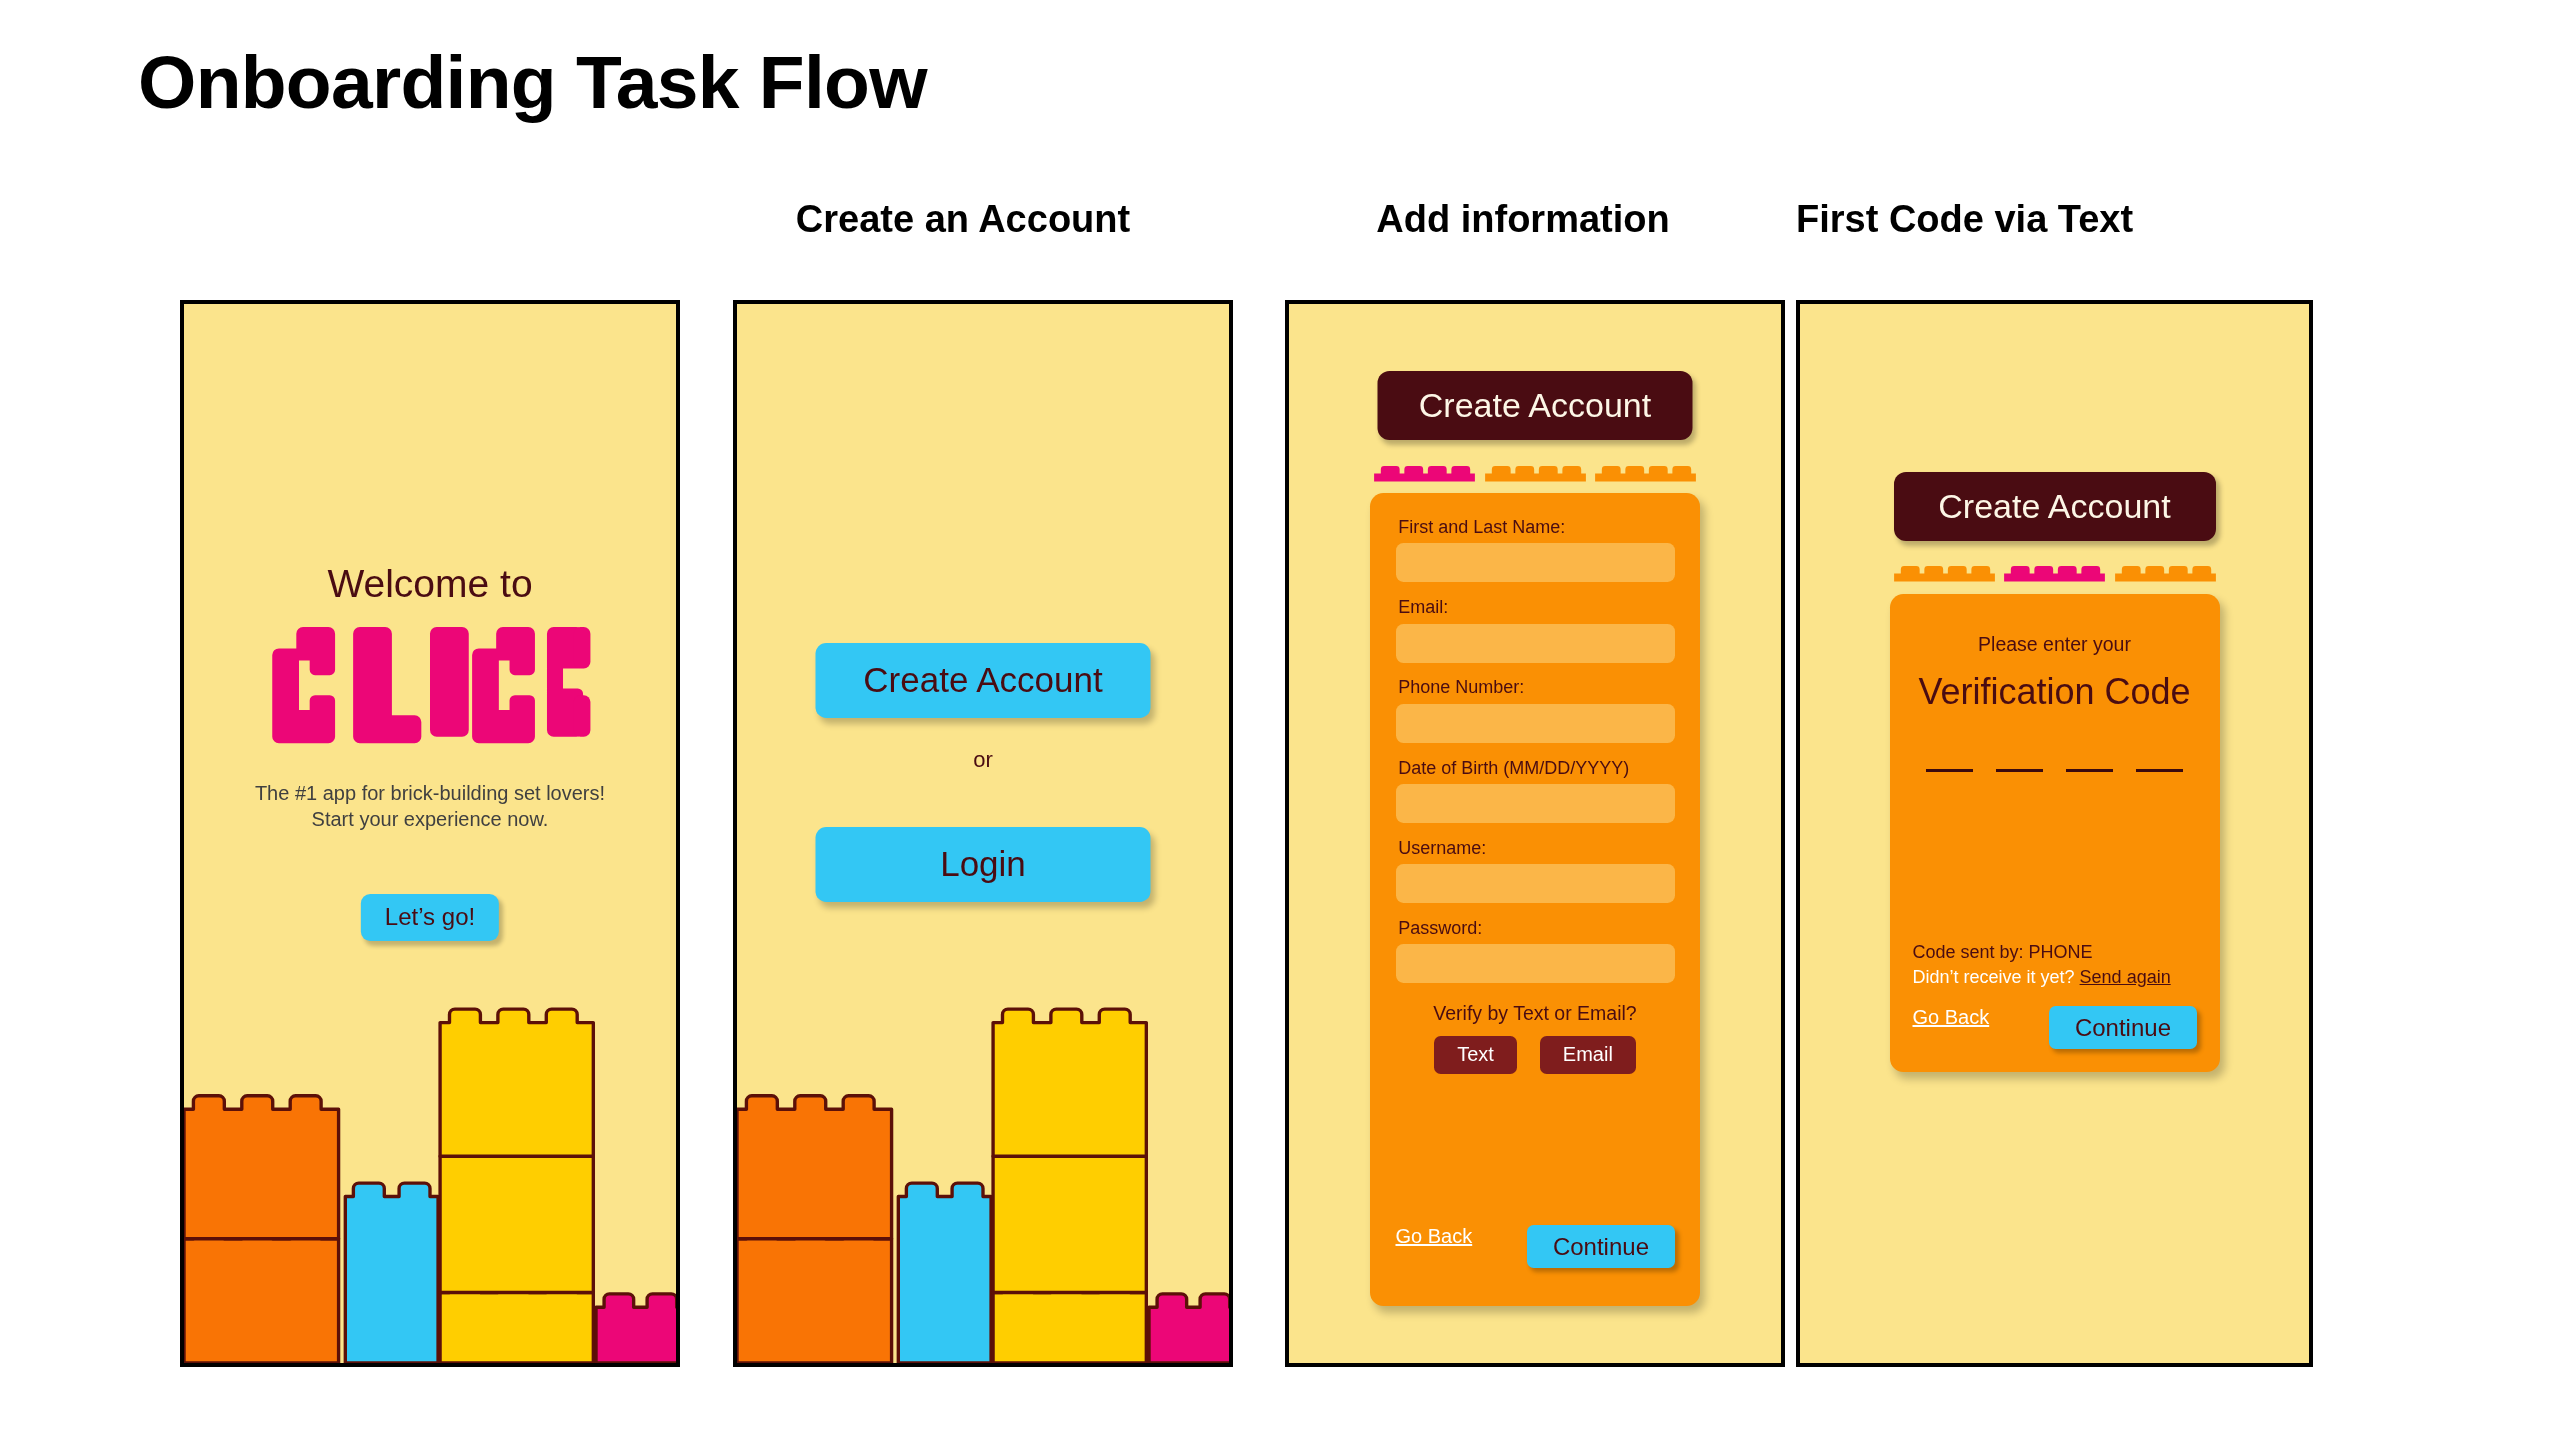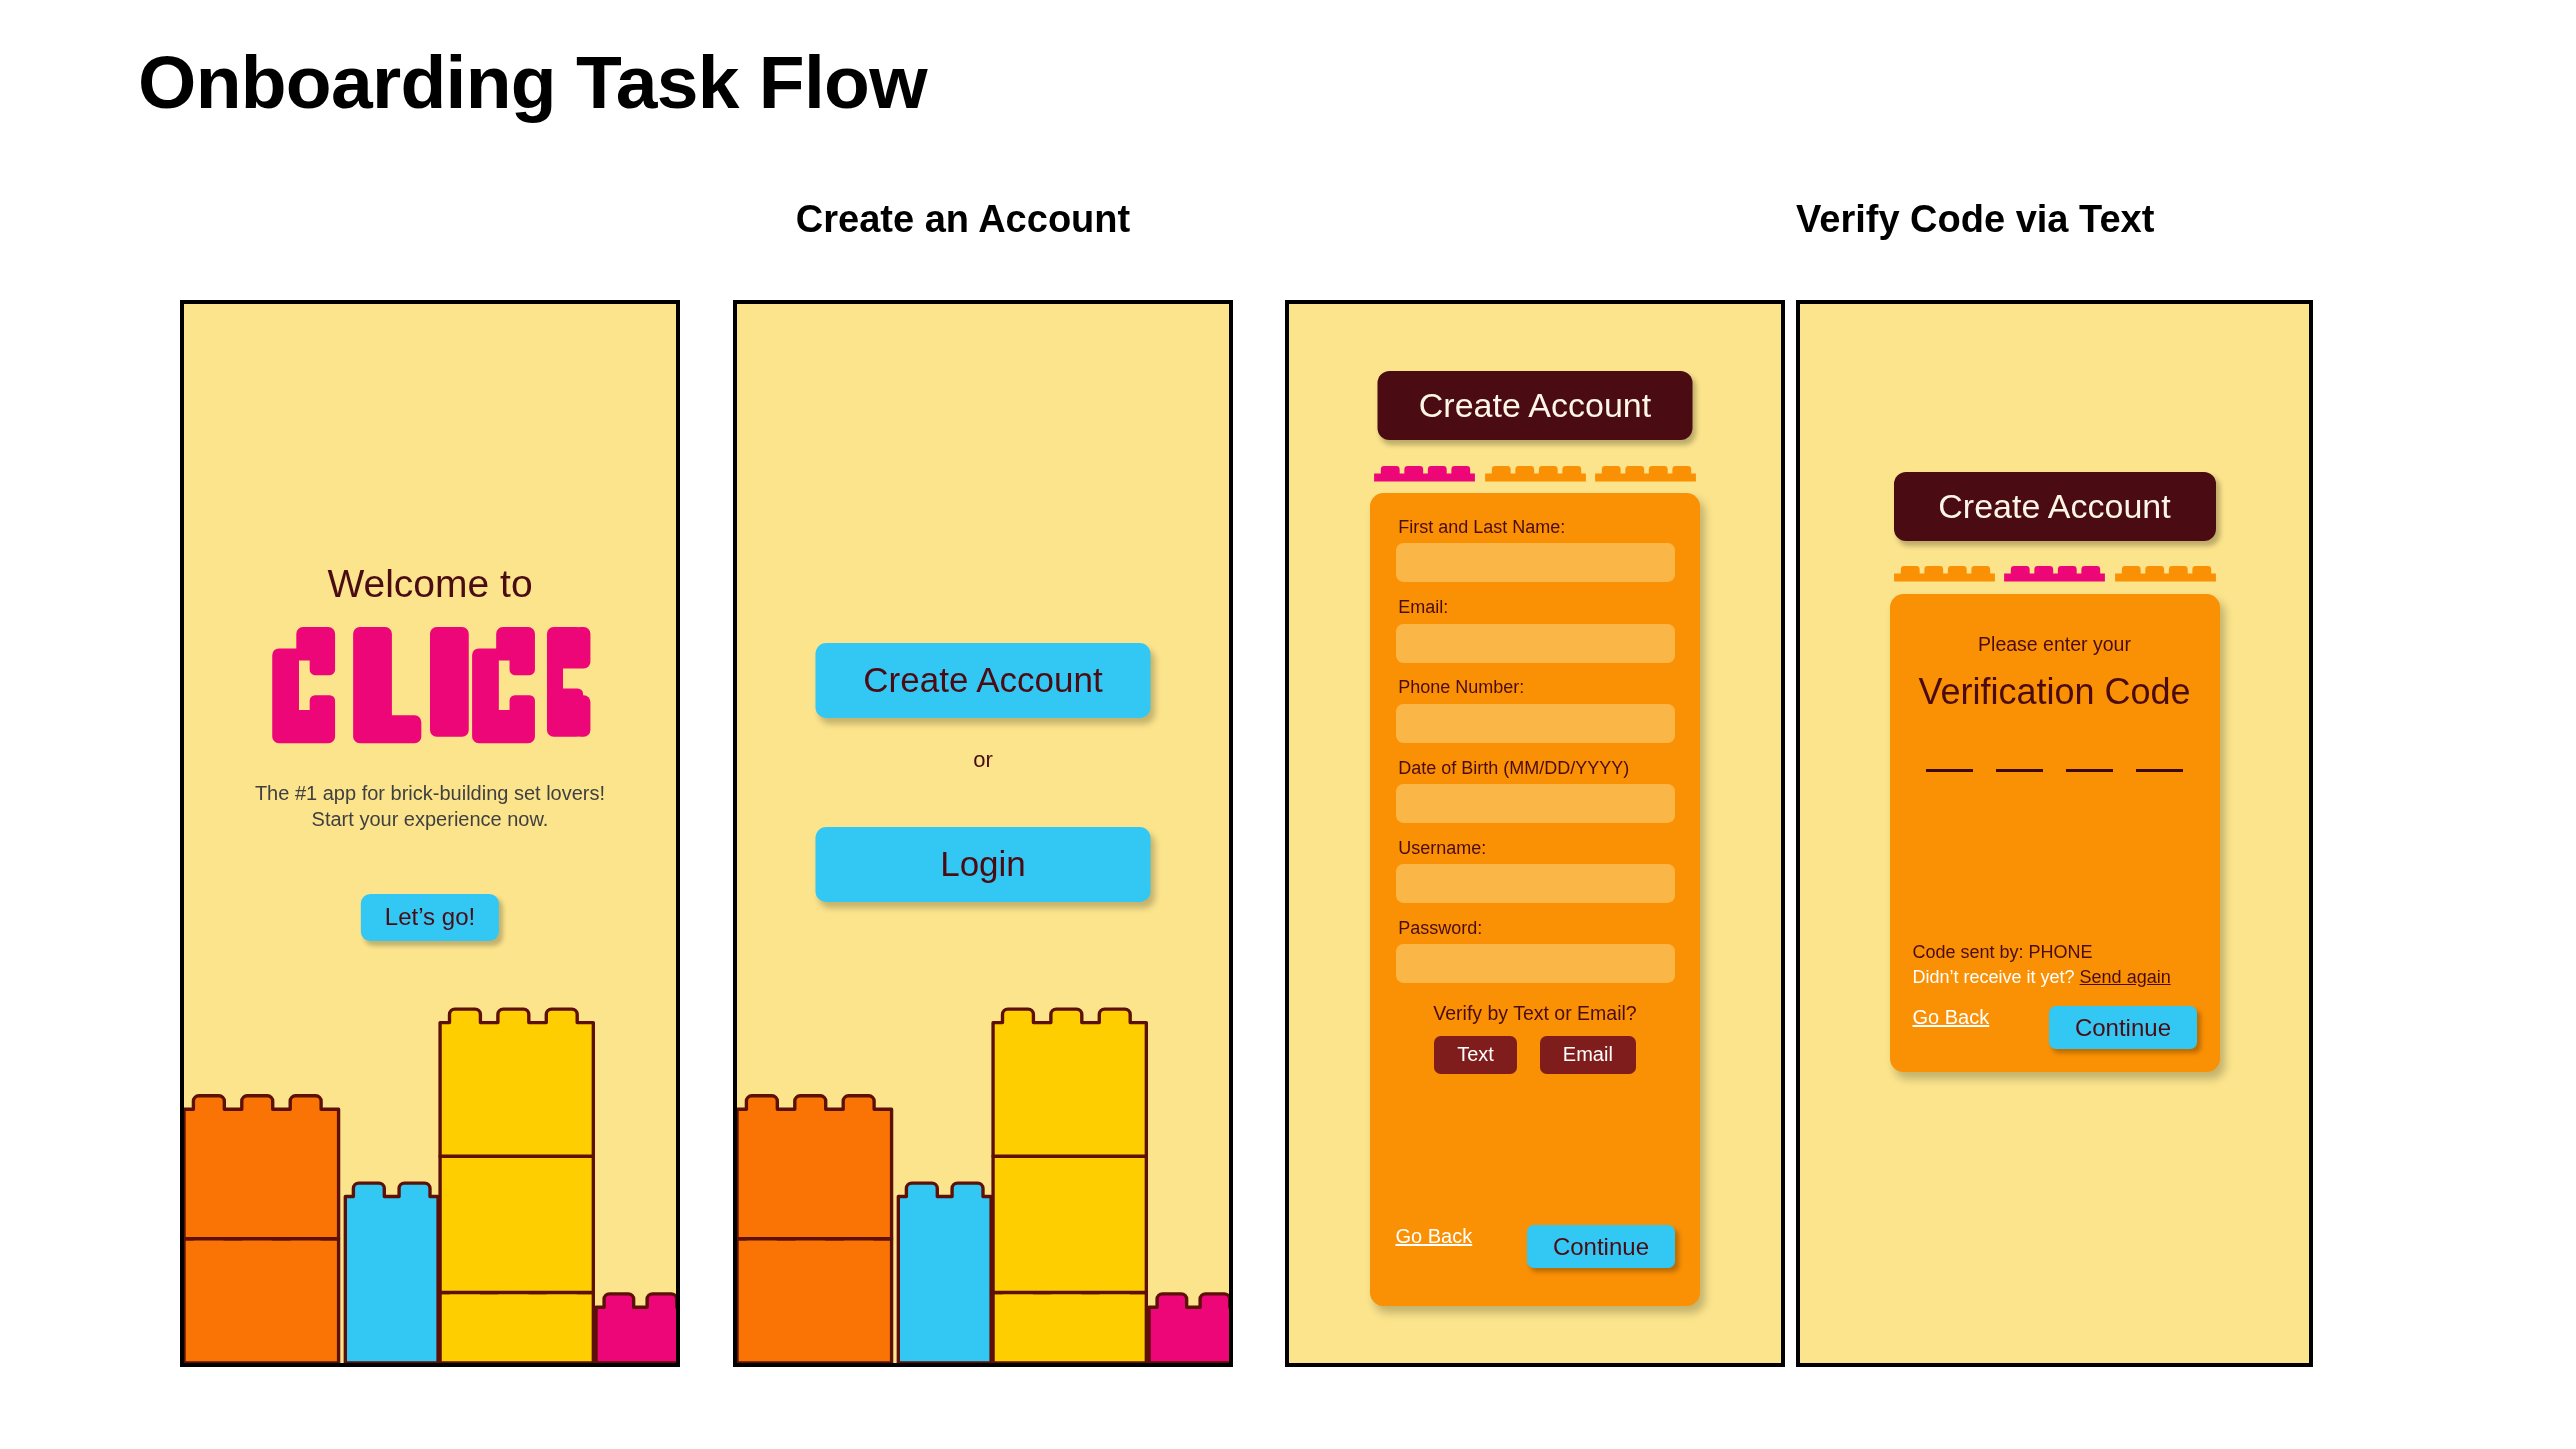--- a/index.html
+++ b/index.html
@@ -393,20 +393,21 @@
           <path fill="#FFCE00" d="M381 252 h14 v-12 a8 8 0 0 1 8-8 h30 a8 8 0 0 1 8 8 v12 h26 v-12 a8 8 0 0 1 8-8 h30 a8 8 0 0 1 8 8 v12 h26 v-12 a8 8 0 0 1 8-8 h30 a8 8 0 0 1 8 8 v12 h24 v203 h-228 z"></path>
           <path fill="#FFCE00" d="M381 53 h14 v-12 a8 8 0 0 1 8-8 h30 a8 8 0 0 1 8 8 v12 h26 v-12 a8 8 0 0 1 8-8 h30 a8 8 0 0 1 8 8 v12 h26 v-12 a8 8 0 0 1 8-8 h30 a8 8 0 0 1 8 8 v12 h24 v199 h-228 z"></path>
           <path fill="#EC0677" d="M613 477 h12 v-12 a8 8 0 0 1 8-8 h28 a8 8 0 0 1 8 8 v12 h20 v-12 a8 8 0 0 1 8-8 h28 a8 8 0 0 1 8 8 v12 h12 v83 h-132 z"></path>
         </g>
       </svg>
     </div>
   </div>
 </div>
 
 <div class="screen-col" data-col="2">
+  <div class="col-heading">Add information</div>
 
   <div class="phone">
 
     <div class="acct-header">Create Account</div>
 
     <div class="progress-bricks">
       <svg width="101" height="21.5" viewBox="0 0 150 32">
         <path fill="#EC0677" d="M0 14 h10 v-6 a5 5 0 0 1 5-5 h18 a5 5 0 0 1 5 5 v6 h7 v-6 a5 5 0 0 1 5-5 h18 a5 5 0 0 1 5 5 v6 h7 v-6 a5 5 0 0 1 5-5 h18 a5 5 0 0 1 5 5 v6 h7 v-6 a5 5 0 0 1 5-5 h18 a5 5 0 0 1 5 5 v6 h7 v12 h-150 z"></path>
       </svg>
       <svg width="101" height="21.5" viewBox="0 0 150 32">
@@ -445,21 +446,21 @@
 
       <div class="card-footer">
         <span class="go-back">Go Back</span>
         <button class="continue-btn">Continue</button>
       </div>
     </div>
   </div>
 </div>
 
 <div class="screen-col" data-col="3">
-  <div class="col-heading">Verify Code via Text</div>
+  <div class="col-heading">First Code via Text</div>
 
   <div class="phone">
 
     <div class="acct-header">Create Account</div>
 
     <div class="progress-bricks">
       <svg width="101" height="21.5" viewBox="0 0 150 32">
         <path fill="#FA9004" d="M0 14 h10 v-6 a5 5 0 0 1 5-5 h18 a5 5 0 0 1 5 5 v6 h7 v-6 a5 5 0 0 1 5-5 h18 a5 5 0 0 1 5 5 v6 h7 v-6 a5 5 0 0 1 5-5 h18 a5 5 0 0 1 5 5 v6 h7 v-6 a5 5 0 0 1 5-5 h18 a5 5 0 0 1 5 5 v6 h7 v12 h-150 z"></path>
       </svg>
       <svg width="101" height="21.5" viewBox="0 0 150 32">

